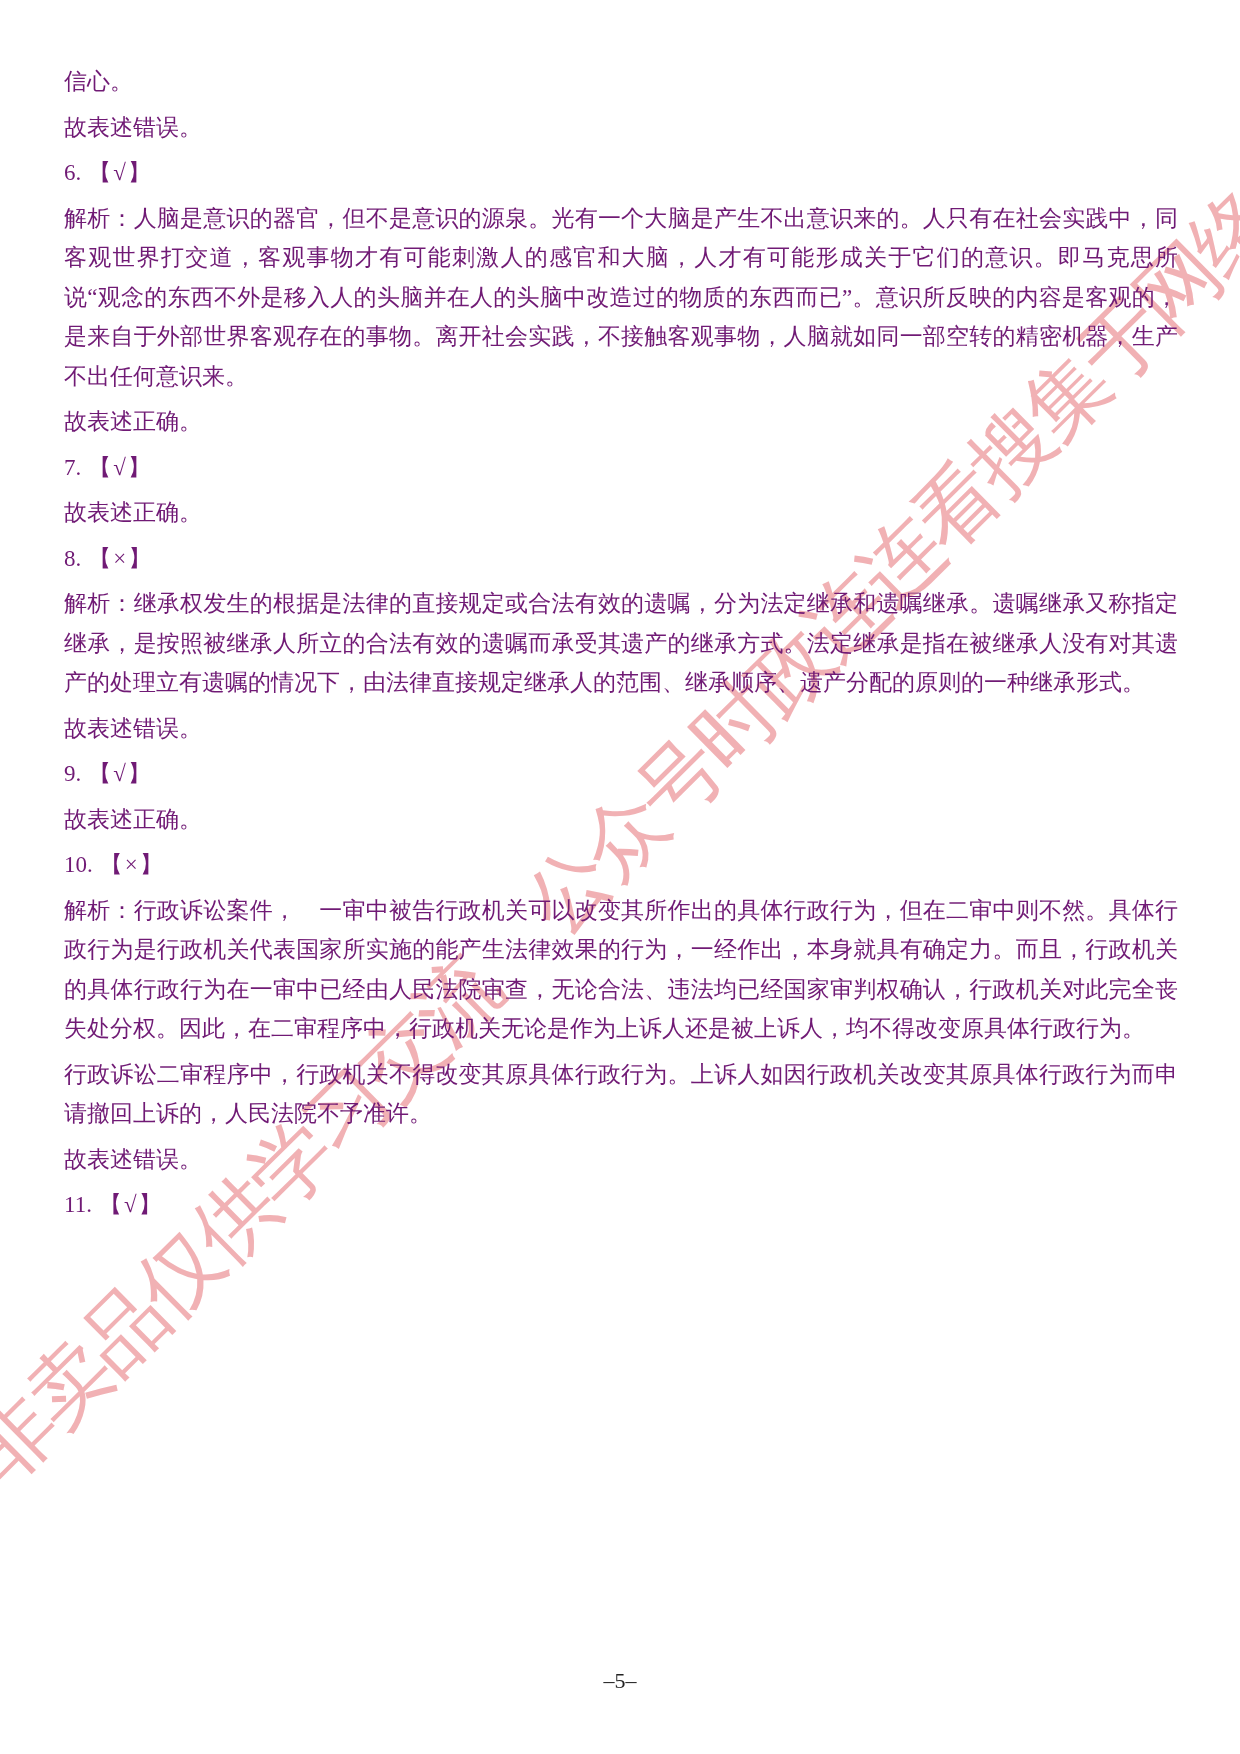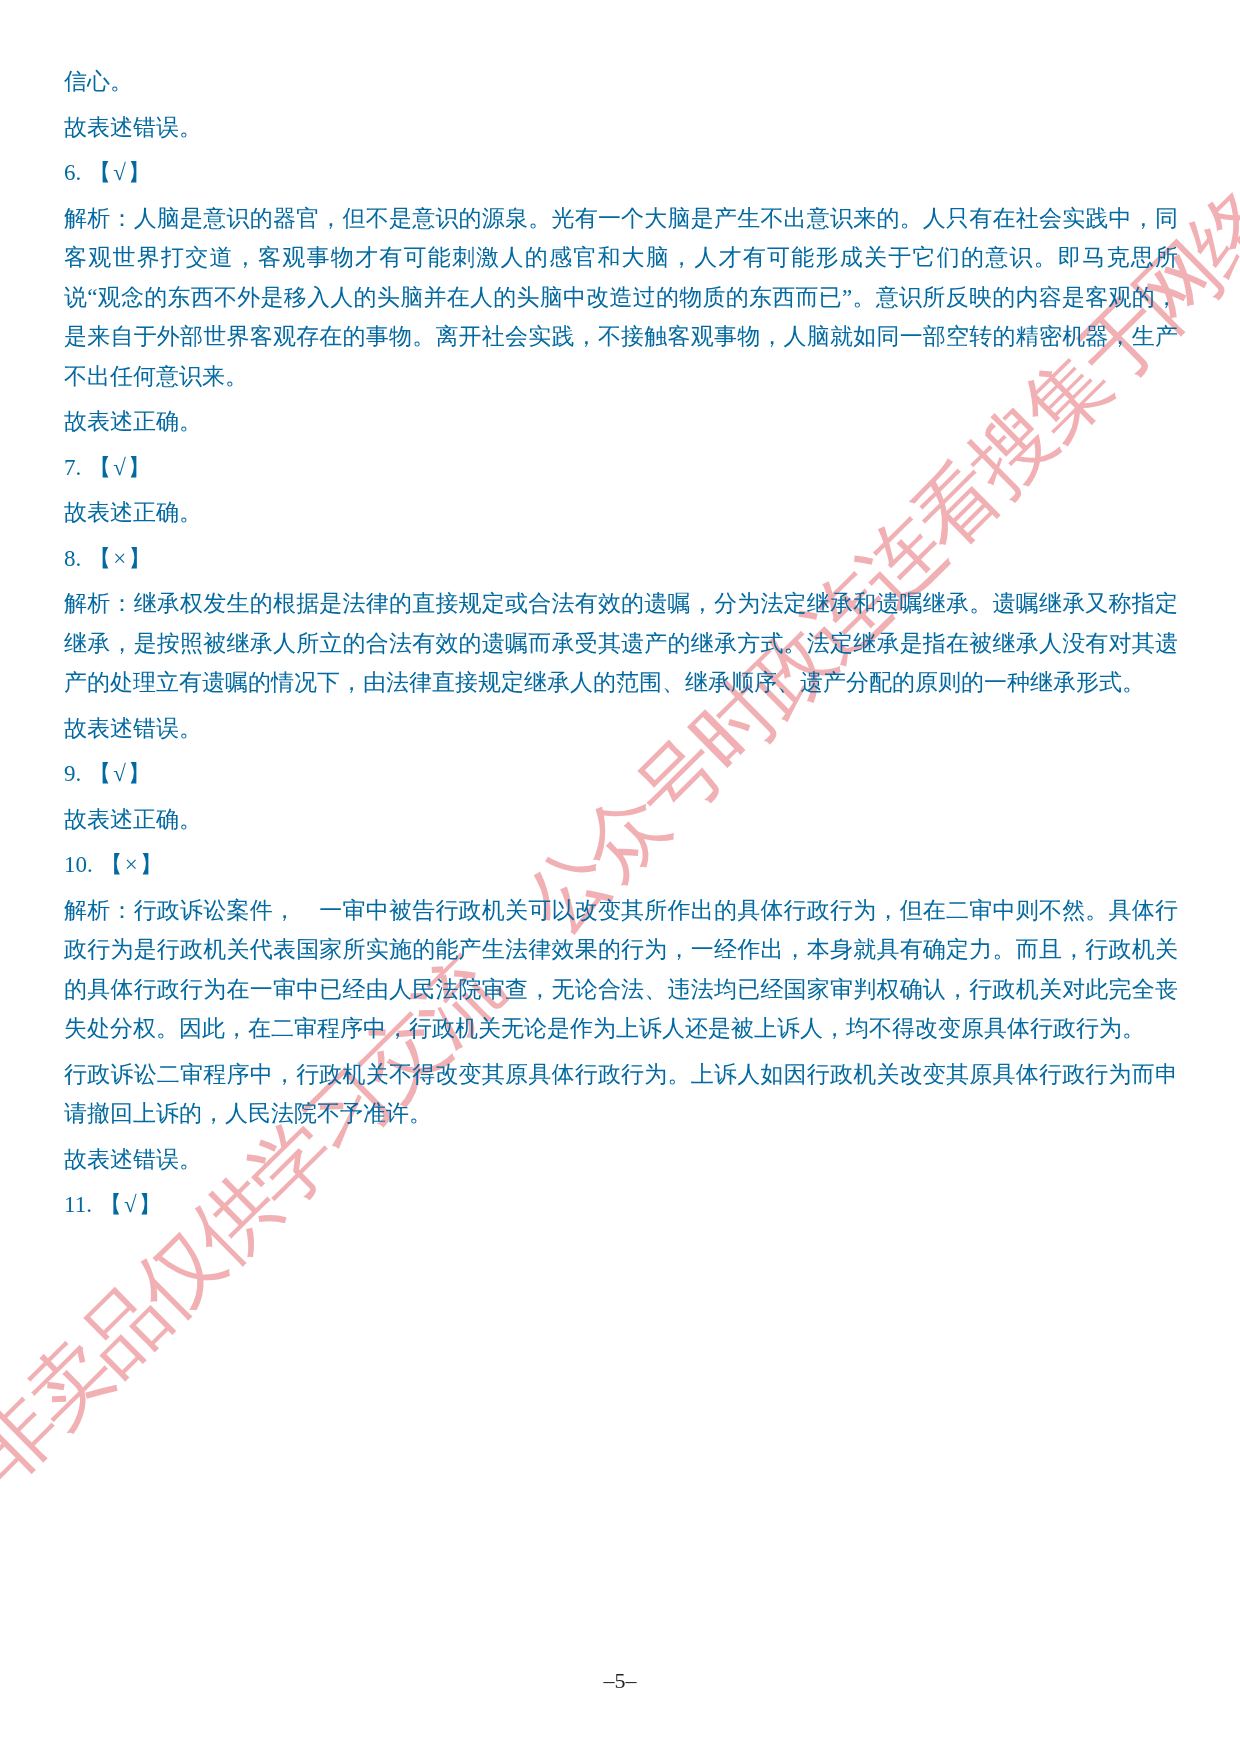--- a/index.html
+++ b/index.html
@@ -33,21 +33,21 @@
     left: 64px;
     top: 62px;
     width: 1114px;
     z-index: 2;
   }
   .content p {
     margin: 0 0 6px 0;
     font-size: 23px;
     line-height: 39.5px;
     text-align: justify;
-    color: #0369a1;
+    color: #701a75;
   }
   .heading .mark { margin-left: 7px; letter-spacing: 2px; }
   .footer {
     position: absolute;
     left: 0;
     width: 1240px;
     top: 1668px;
     text-align: center;
     font-size: 22px;
     color: #222;

